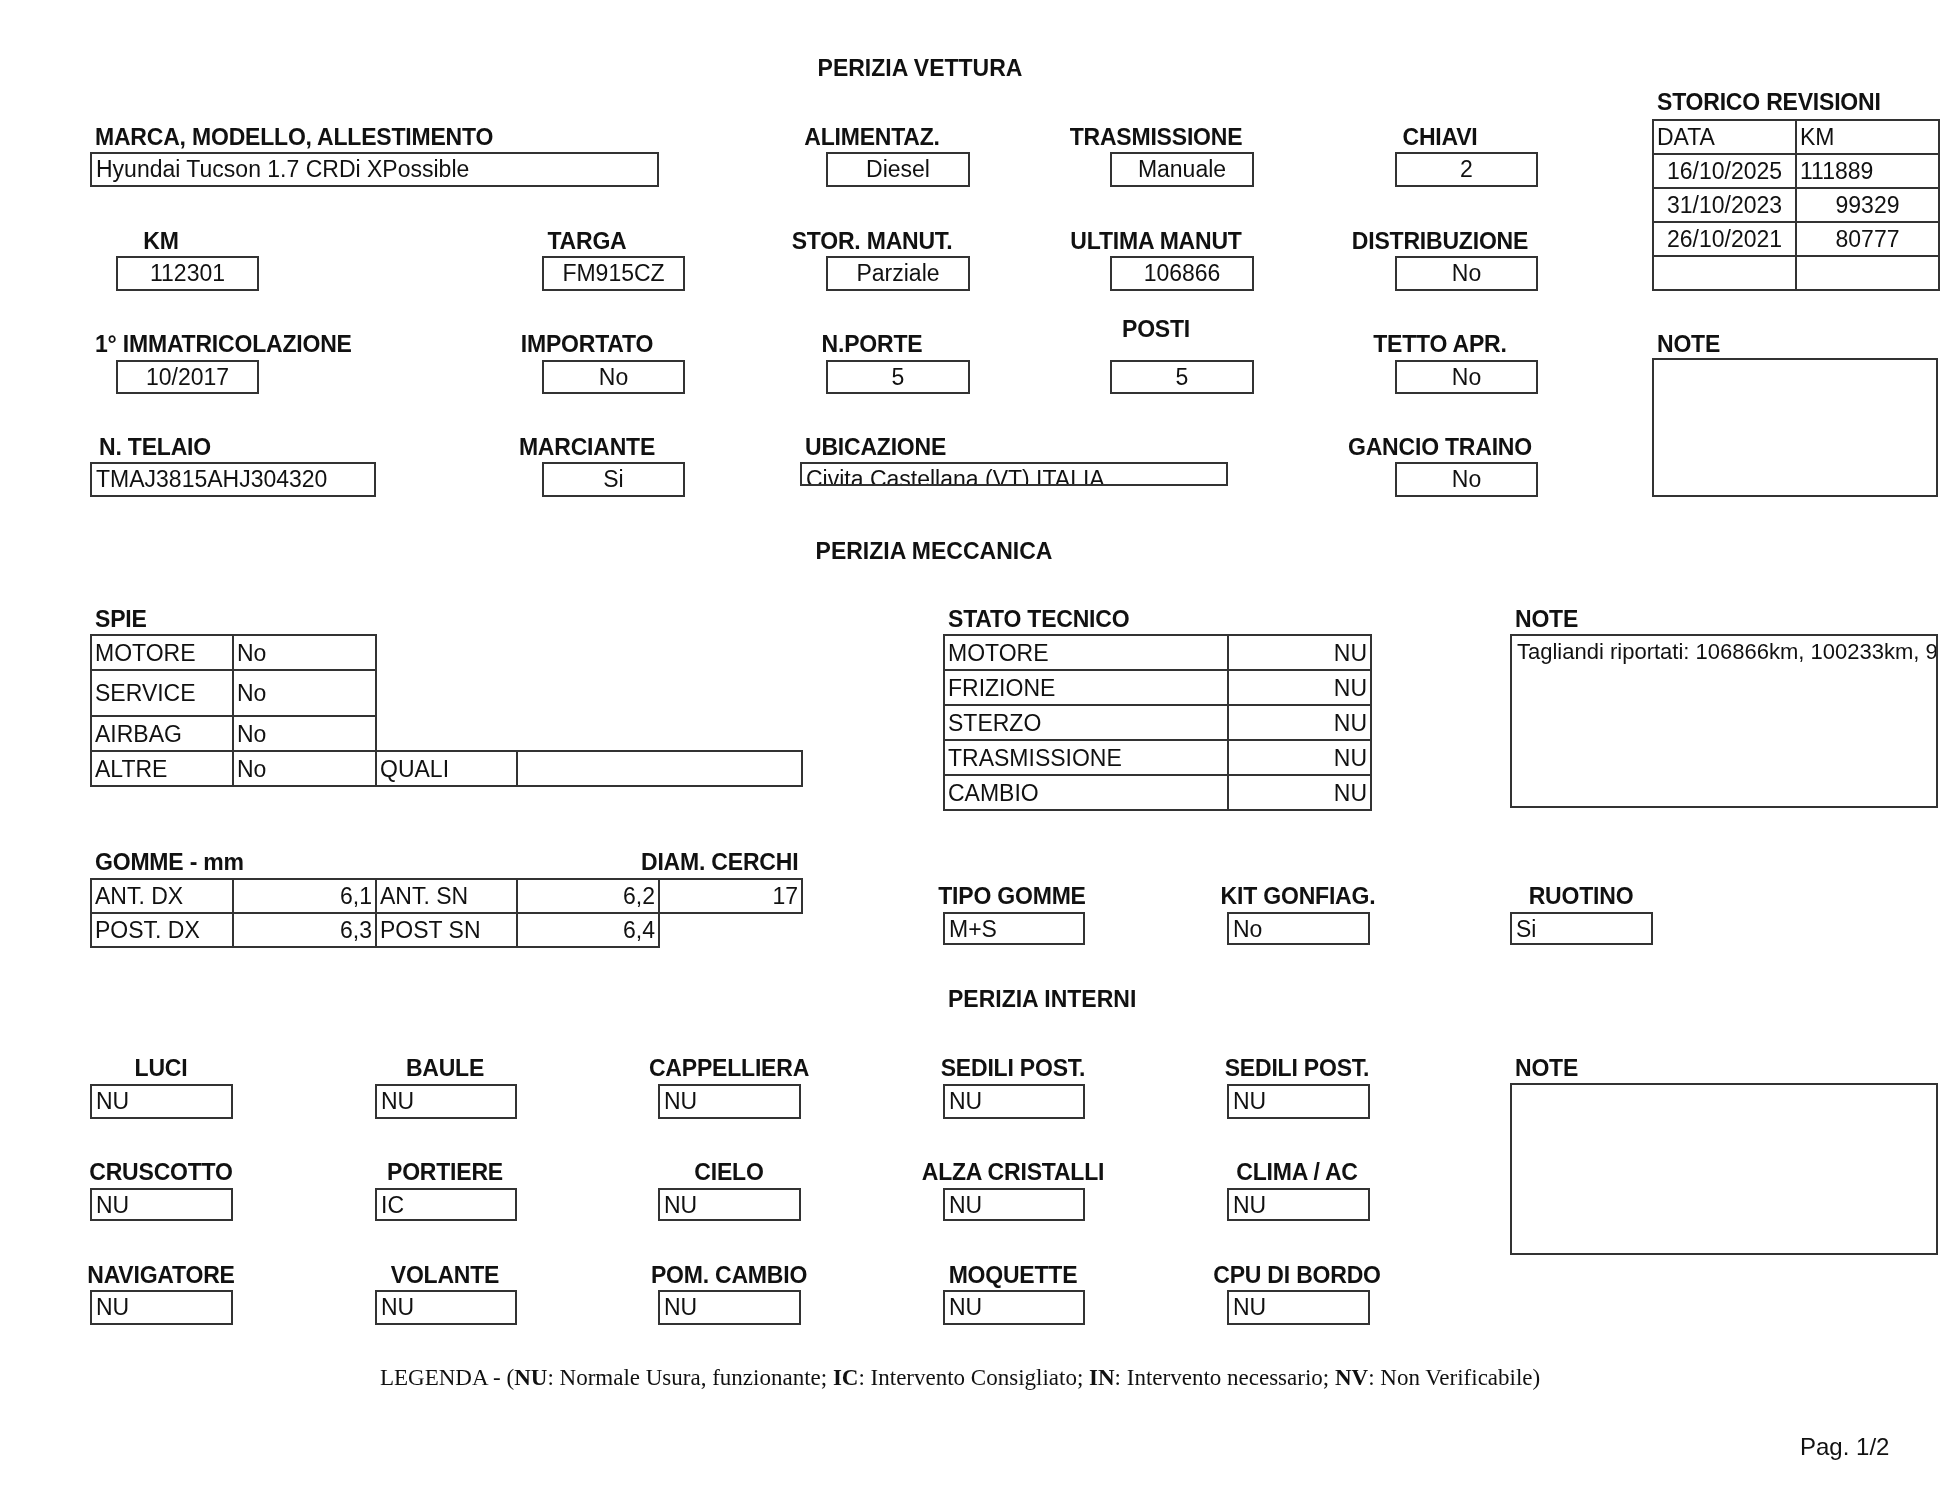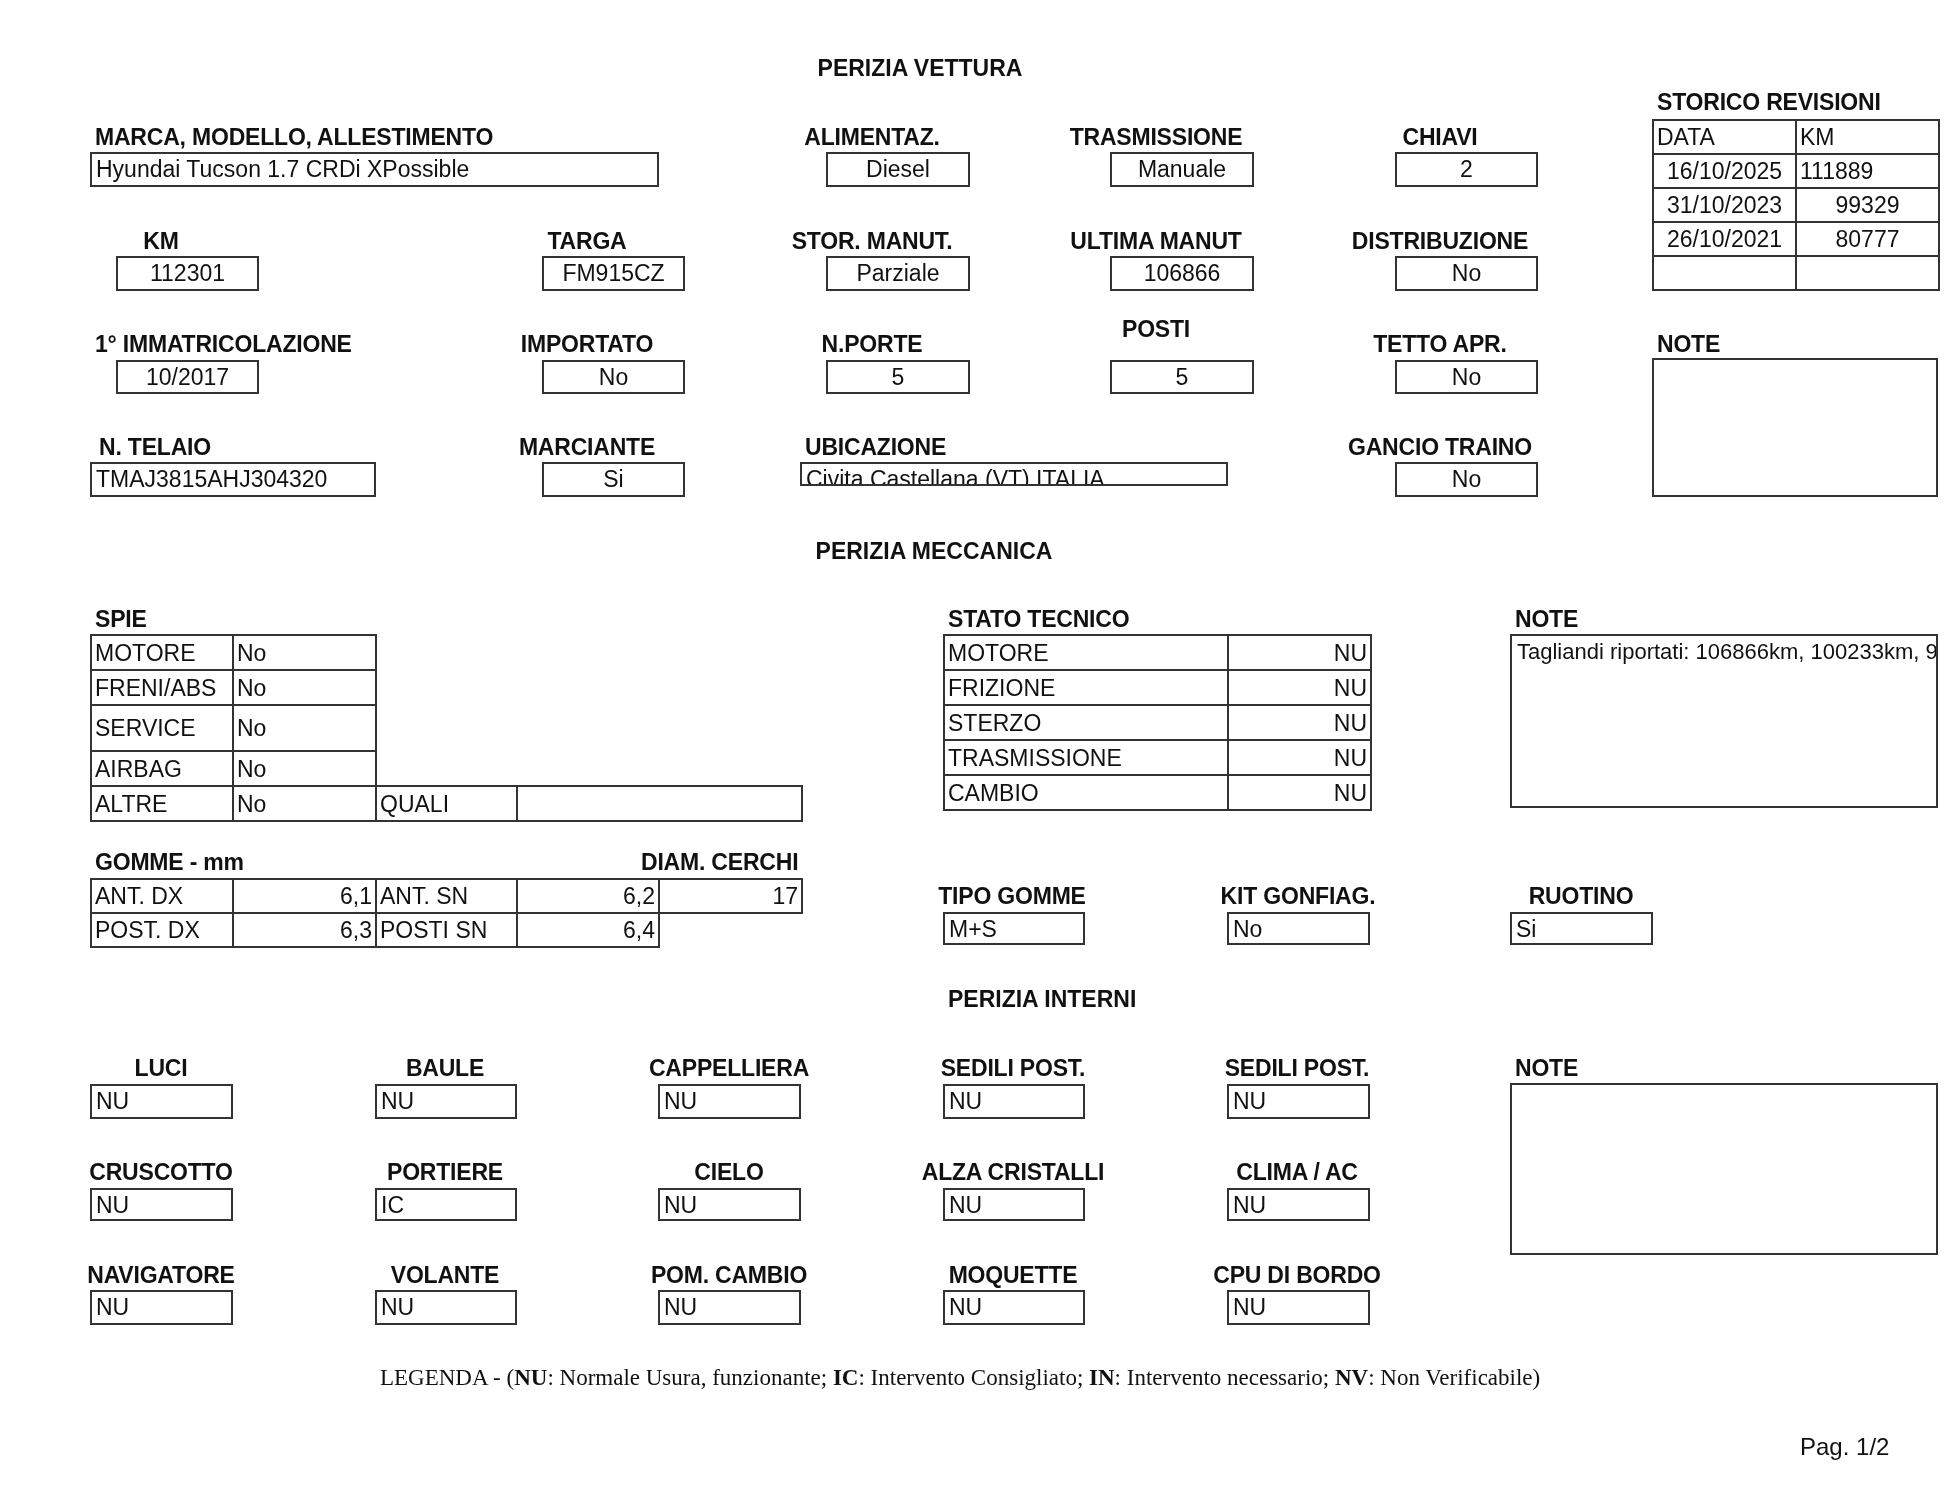--- a/index.html
+++ b/index.html
@@ -124,26 +124,20 @@
       <col style="width:285px">
     </colgroup>
   <tbody>
       <tr>
     <td style="height:35px;">MOTORE</td>
     <td>No</td>
     <td class="nb"></td>
         <td class="nb"></td>
   </tr>
   <tr>
-    <td style="height:35px;">FRENI/ABS</td>
-    <td>No</td>
-    <td class="nb"></td>
-        <td class="nb"></td>
-  </tr>
-  <tr>
     <td style="height:46px;margin-top:36px;">SERVICE</td>
     <td>No</td>
     <td class="nb"></td>
         <td class="nb"></td>
   </tr>
   <tr>
     <td style="height:35px;">AIRBAG</td>
     <td>No</td>
     <td class="nb" style="border-bottom:2px solid #333 !important;"></td>
         <td class="nb" style="border-bottom:2px solid #333 !important;"></td>
@@ -206,21 +200,21 @@
       <tr>
     <td style="height:34px;">ANT. DX</td>
     <td class="r">6,1</td>
     <td>ANT. SN</td>
     <td class="r">6,2</td>
     <td class="r">17</td>
   </tr>
   <tr>
     <td style="height:34px;">POST. DX</td>
     <td class="r">6,3</td>
-    <td>POSTI SN</td>
+    <td>POST SN</td>
     <td class="r">6,4</td>
     <td class="nb" style="border-top:2px solid #333 !important;"></td>
   </tr>
 </tbody>
   </table>
 
 <div class="lbl c" style="left:912px; top:883px; width:200px;">TIPO GOMME</div>
 <div class="box" style="left:943px; top:912px; width:142px; height:33px;">M+S</div>
 
 <div class="lbl c" style="left:1178px; top:883px; width:240px;">KIT GONFIAG.</div>

